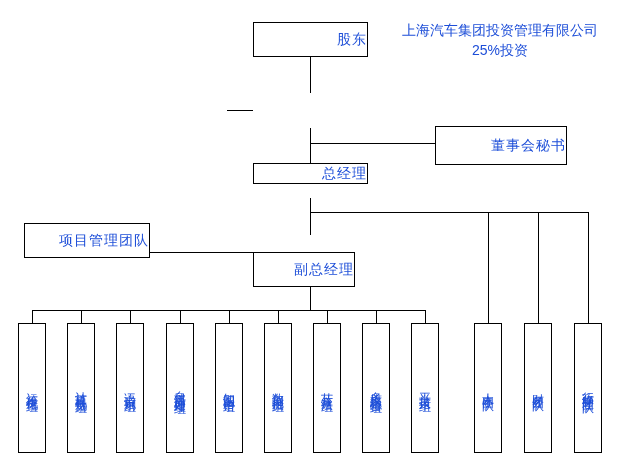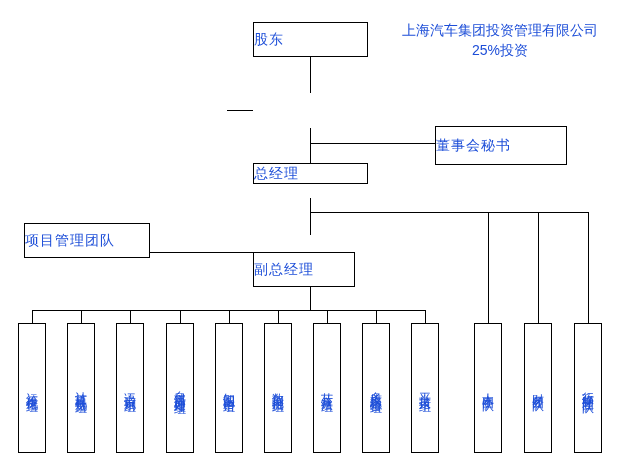--- a/index.html
+++ b/index.html
@@ -8,21 +8,21 @@
     width:626px;height:470px;
     background:#ffffff;
     font-family:"Liberation Sans","DejaVu Sans",sans-serif;
     color:#1d4ed8;
     overflow:hidden;
   }
   .box{
     position:absolute;
     border:1px solid #000;
     background:#fff;
-    display:flex;align-items:center;justify-content:flex-start;
+    display:flex;align-items:center;justify-content:flex-end;
     font-size:14px;
     box-sizing:border-box;
     letter-spacing:1px;
   }
   .vbox{
     position:absolute;
     border:1px solid #000;
     background:#fff;
     display:flex;align-items:center;justify-content:center;
     box-sizing:border-box;

